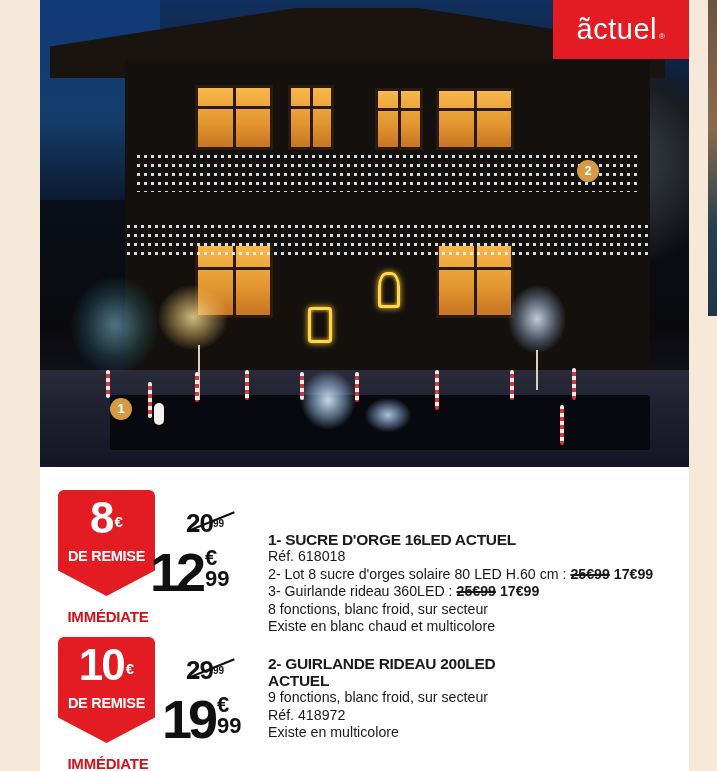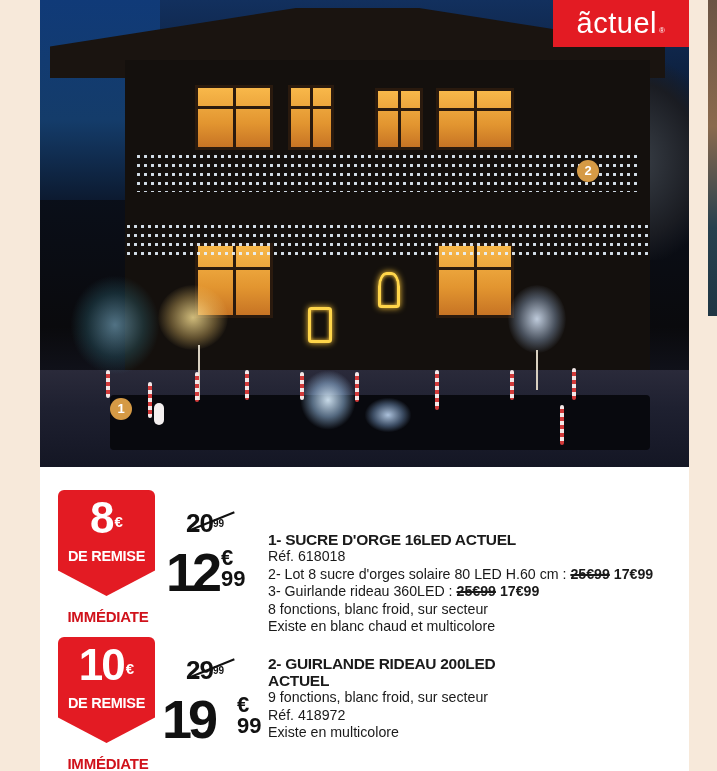--- a/index.html
+++ b/index.html
@@ -91,21 +91,21 @@
     position: absolute; width: 4px;
     background: repeating-linear-gradient(180deg, #f4e8e8 0 4px, #d23a3a 4px 8px);
     border-radius: 2px;
   }
   .marker {
     position: absolute; width: 22px; height: 22px; border-radius: 50%;
     background: #d59a45; color: #ffffff;
     font-weight: 700; font-size: 13px; line-height: 22px; text-align: center;
   }
   .brand-logo {
-    position: absolute; left: 513px; top: 0; width: 136px; height: 47px;
+    position: absolute; left: 513px; top: 0; width: 136px; height: 59px;
     background: #e31b23;
     color: #ffffff; font-size: 29px; font-weight: 400;
     display: flex; align-items: center; justify-content: center;
     letter-spacing: 0.5px;
   }
   .brand-logo .reg { font-size: 8px; margin-left: 2px; margin-top: 14px; }
 
   
   .badge-wrap { position: absolute; left: 18px; width: 100px; }
   .badge {
@@ -217,21 +217,21 @@
       <div class="badge-amount"><span>8</span><span class="cur">€</span></div>
       <div class="badge-label">DE REMISE</div>
     </div>
     <div class="badge-footer">IMMÉDIATE</div>
   </div>
 
   <div class="old-price" style="left:146px;top:508px;">
     <span>20</span><span class="cents">99</span>
     <span class="strike" style="top:22px;width:50px;"></span>
   </div>
-  <div class="new-price" style="left:126px;top:545px;">
+  <div class="new-price" style="left:110px;top:545px;">
     <span class="euros">12</span>
     <span class="side">
       <span class="sym">€</span>
       <span class="cents">99</span>
     </span>
   </div>
 
   <div class="desc" style="top:491px;margin-top:40px;">
     <div class="title">1- SUCRE D'ORGE 16LED ACTUEL</div>
     <div class="line">Réf. 618018</div>
@@ -246,21 +246,21 @@
       <div class="badge-amount"><span>10</span><span class="cur">€</span></div>
       <div class="badge-label">DE REMISE</div>
     </div>
     <div class="badge-footer">IMMÉDIATE</div>
   </div>
 
   <div class="old-price" style="left:146px;top:655px;">
     <span>29</span><span class="cents">99</span>
     <span class="strike" style="top:22px;width:50px;"></span>
   </div>
-  <div class="new-price" style="left:122px;top:692px;gap:20px;">
+  <div class="new-price" style="left:122px;top:692px;">
     <span class="euros">19</span>
     <span class="side">
       <span class="sym">€</span>
       <span class="cents">99</span>
     </span>
   </div>
 
   <div class="desc" style="top:655px;">
     <div class="title">2- GUIRLANDE RIDEAU 200LED</div>
     <div class="title">ACTUEL</div>

